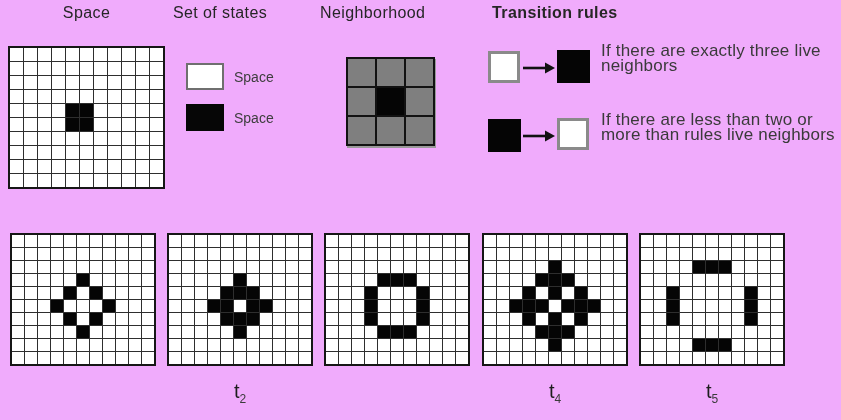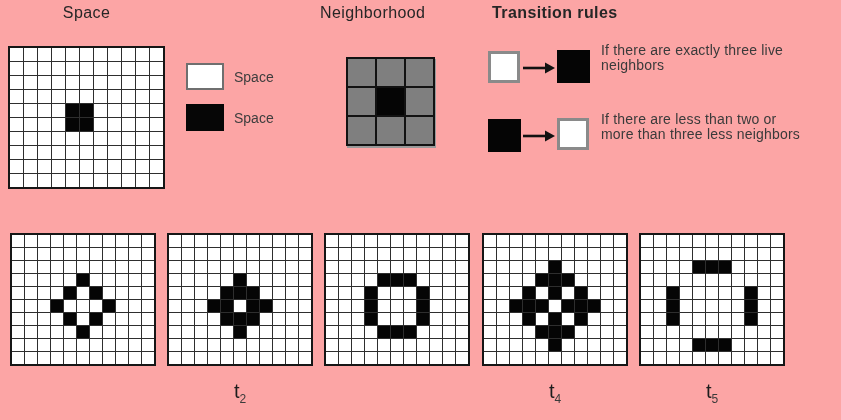--- a/index.html
+++ b/index.html
@@ -1,16 +1,16 @@
 <!DOCTYPE html>
 <html><head>
 <meta charset="utf-8">
 <style>
   html,body{margin:0;padding:0;background:#fff;}
-  .page{position:relative;width:841px;height:420px;background:#fca5a5;overflow:hidden;
+  .page{position:relative;width:841px;height:420px;background:#f0abfc;overflow:hidden;
         font-family:"Liberation Sans","DejaVu Sans",sans-serif;color:#2b2b2b;}
 
   .hdr{position:absolute;top:4px;font-size:16px;letter-spacing:.4px;color:#262626;white-space:nowrap;}
   .hdr-space{left:8px;width:157px;text-align:center;}
   .hdr-states{left:173px;}
   .hdr-nbhd{left:320px;}
   .hdr-rules{left:492px;font-weight:bold;}
 
   
   .cellgrid{position:absolute;display:grid;gap:1px;background:#2e2e2e;border:2px solid #161616;}
@@ -55,30 +55,31 @@
   .rule-sq{position:absolute;box-sizing:border-box;}
   .rule-sq.white{width:32px;height:32px;background:#ffffff;border:3px solid #8a8a8a;}
   .rule-sq.black{width:33px;height:33px;background:#050505;}
   #r1-from{left:488px;top:51px;}
   #r1-to{left:557px;top:50px;}
   #r2-from{left:488px;top:119px;}
   #r2-to{left:557px;top:118px;}
   .arrow{position:absolute;width:32px;height:14px;}
   #r1-arrow{left:523px;top:61px;}
   #r2-arrow{left:523px;top:129px;}
-  .rule-text{position:absolute;font-size:14px;line-height:15px;color:#3a3a3a;letter-spacing:.2px;white-space:nowrap;}
+  .rule-text{position:absolute;font-size:17px;line-height:15px;color:#3a3a3a;letter-spacing:.2px;white-space:nowrap;}
   #r1-text{left:601px;top:43px;}
   #r2-text{left:601px;top:112px;}
 </style>
 </head>
 <body>
 
 <div class="page">
 
   <div class="hdr hdr-space">Space</div>
+  <div class="hdr hdr-states">Set of states</div>
   <div class="hdr hdr-nbhd">Neighborhood</div>
   <div class="hdr hdr-rules">Transition rules</div>
 
   <div id="g0" class="cellgrid grid-lg">
       <div class="c"></div>
       <div class="c"></div>
       <div class="c"></div>
       <div class="c"></div>
       <div class="c"></div>
       <div class="c"></div>
@@ -217,21 +218,21 @@
   </div>
 
   <div id="r2-from" class="rule-sq black"></div>
   <svg id="r2-arrow" class="arrow" viewBox="0 0 32 14">
     <line x1="0" y1="7" x2="24" y2="7" stroke="#111" stroke-width="2.6"></line>
     <polygon points="22,1.5 32,7 22,12.5" fill="#111"></polygon>
   </svg>
   <div id="r2-to" class="rule-sq white"></div>
   <div id="r2-text" class="rule-text">
     <div>If there are less than two or</div>
-    <div>more than three less neighbors</div>
+    <div>more than rules live neighbors</div>
   </div>
 
   <div id="g1" class="cellgrid grid-sm">
       <div class="c"></div>
       <div class="c"></div>
       <div class="c"></div>
       <div class="c"></div>
       <div class="c"></div>
       <div class="c"></div>
       <div class="c"></div>

